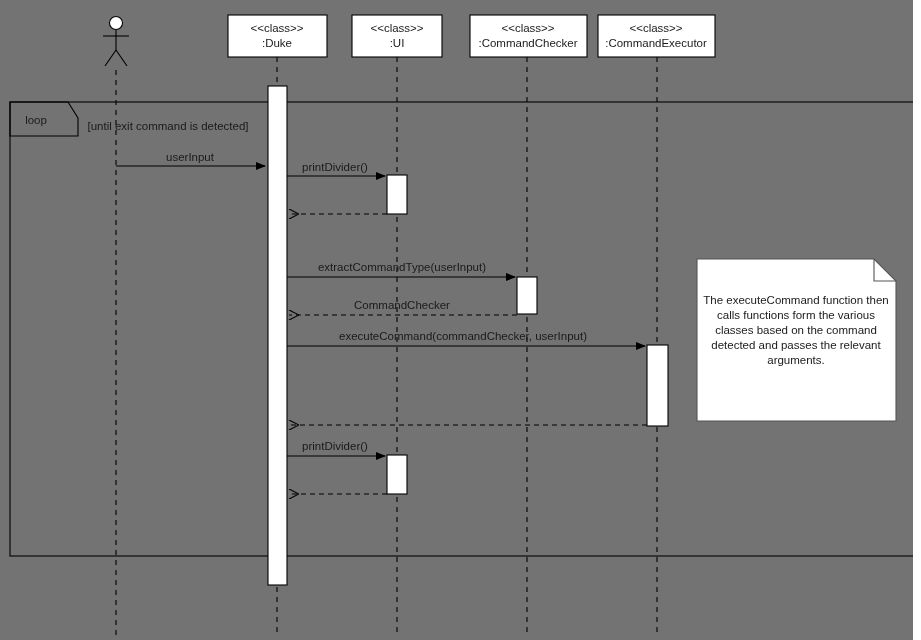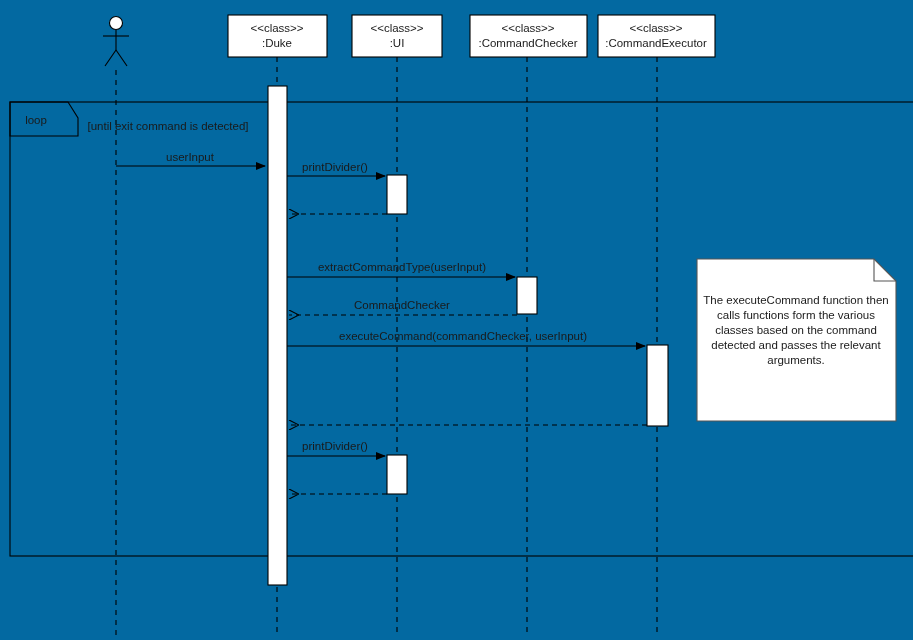--- a/index.html
+++ b/index.html
@@ -4,21 +4,21 @@
 <style>
   html, body {
     margin: 0;
     padding: 0;
     background: #ffffff;
   }
   #canvas {
     position: relative;
     width: 913px;
     height: 640px;
-    background: #0369a1;
+    background: #737373;
     font-family: "Liberation Sans", sans-serif;
     overflow: hidden;
   }
   svg#diagram {
     position: absolute;
     left: 0;
     top: 0;
     width: 921px;
     height: 640px;
   }

